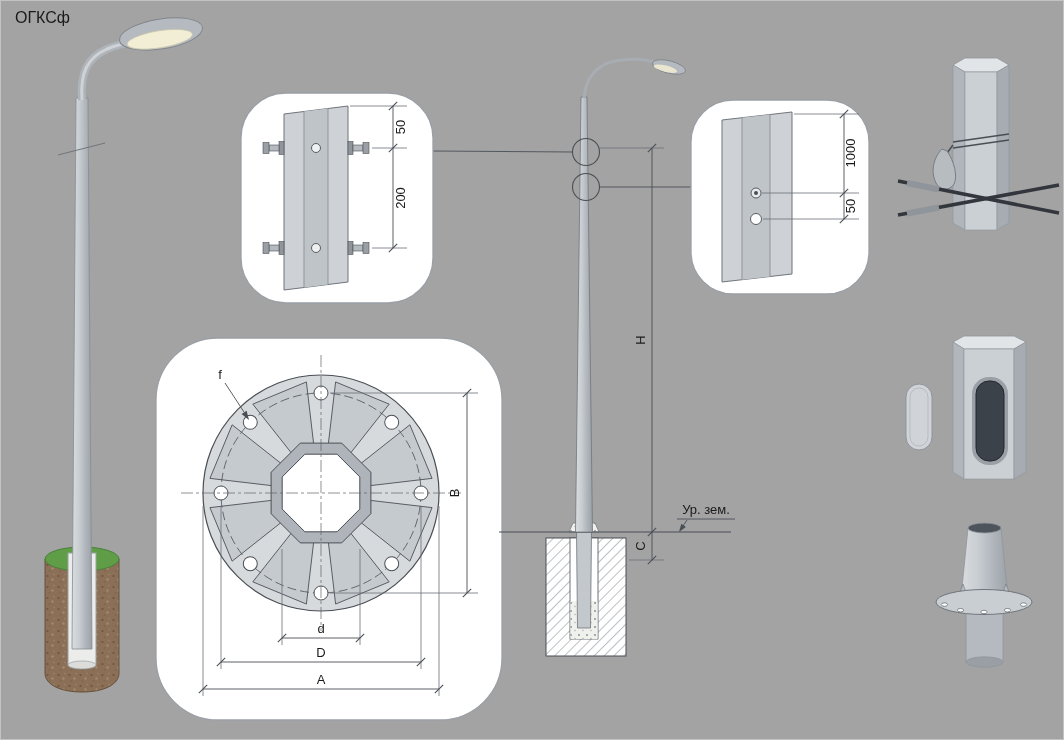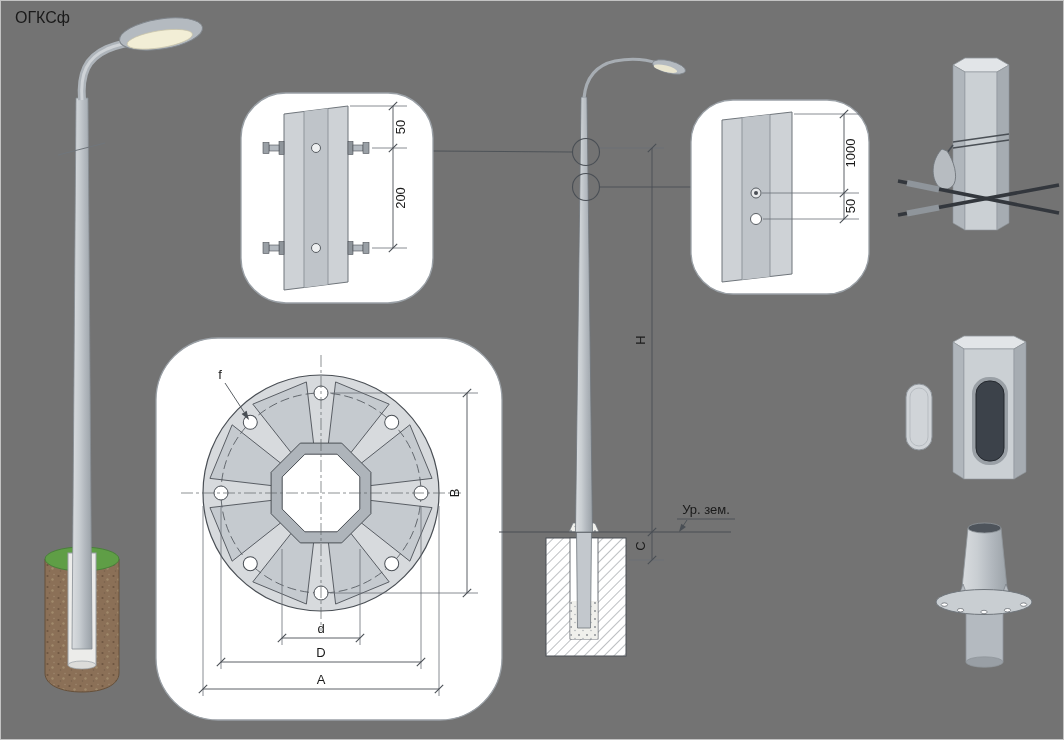--- a/index.html
+++ b/index.html
@@ -1,18 +1,18 @@
 <!DOCTYPE html>
 <html><head>
 <meta charset="utf-8">
 <style>
   html,body{margin:0;padding:0;background:#ffffff;}
   .page{
     width:1064px;height:740px;position:relative;overflow:hidden;
-    background:#737373;border:1px solid #c3c3c3;box-sizing:border-box;
+    background:#a3a3a3;border:1px solid #c3c3c3;box-sizing:border-box;
     font-family:"Liberation Sans", sans-serif;
   }
   svg{display:block}
   text{font-family:"Liberation Sans", sans-serif; fill:#1a1a1a;}
   .dim{font-size:13px;}
   .ttl{font-size:16px;}
 </style>
 </head>
 <body>
 

